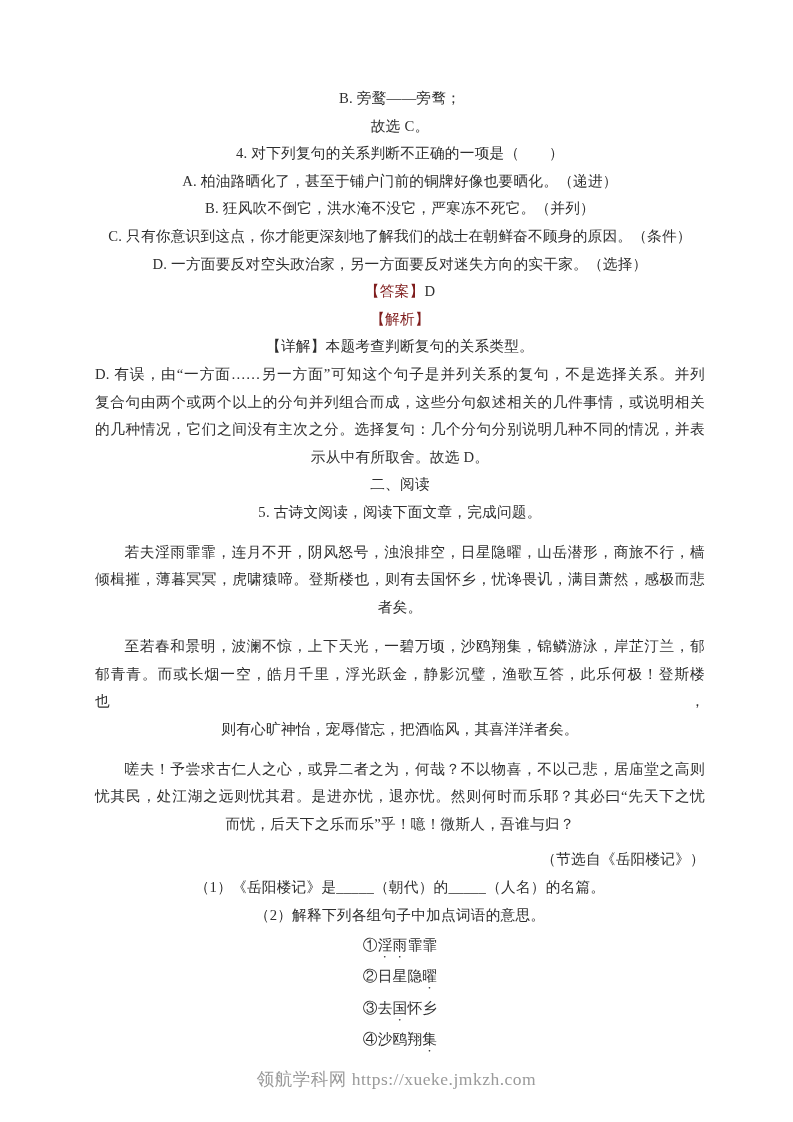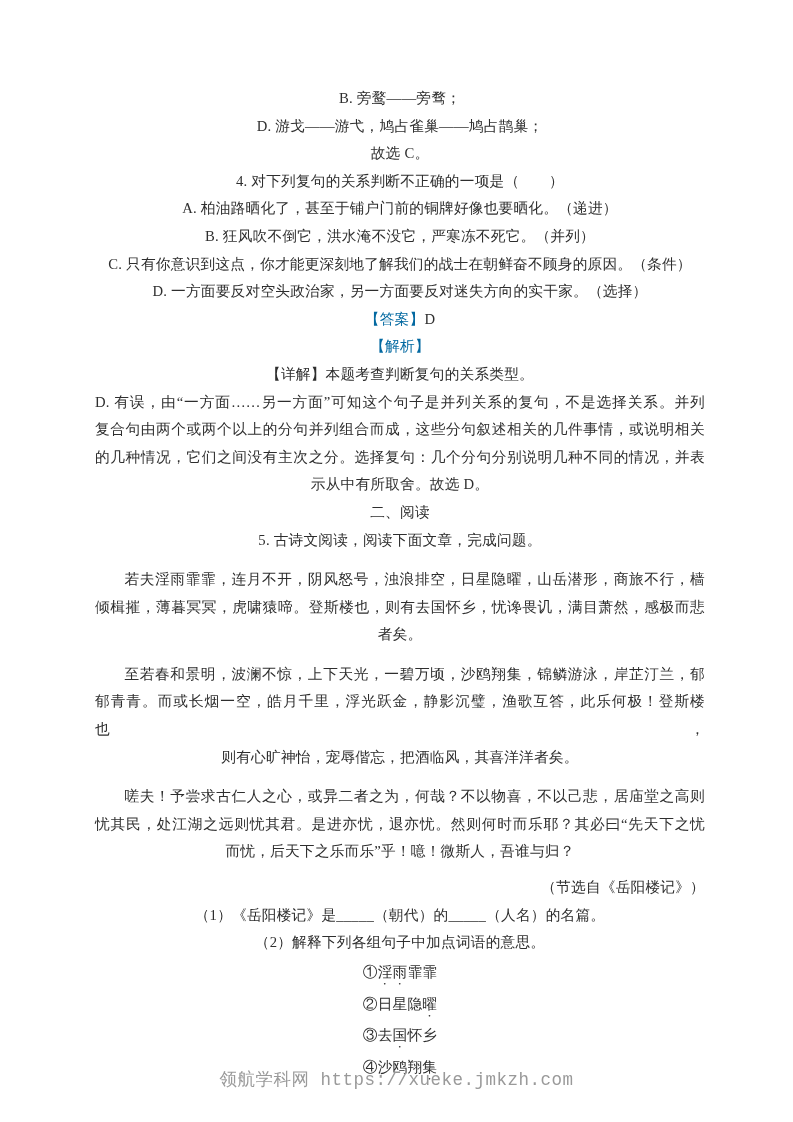--- a/index.html
+++ b/index.html
@@ -33,45 +33,44 @@
     text-align: justify;
     text-align-last: justify;
   }
   .ind { text-indent: 2em; margin-top: 12px; }
   .right {
     text-align: right;
     text-align-last: right;
     margin-top: 8px;
   }
   .sp { margin-top: 2.5px; }
-  .blue { color: #0369a1; }
+  .blue { color: #7f1d1d; }
   .dot {
     -webkit-text-emphasis: filled dot #2e2e2e;
     -webkit-text-emphasis-position: under right;
     text-emphasis: filled dot #2e2e2e;
     text-emphasis-position: under right;
   }
   .watermark {
     position: absolute;
     left: 0;
     right: 0;
     top: 1067px;
     text-align: center;
     color: #9a9a9a;
     font-size: 17.5px;
     letter-spacing: 0.5px;
-    font-family: Liberation Mono, monospace;
+    font-family: Liberation Serif, serif;
   }
 </style>
 </head>
 <body>
 
 <div class="content">
     <div class="line plain">B. 旁鹜——旁骛；</div>
-    <div class="line plain">D. 游戈——游弋，鸠占雀巢——鸠占鹊巢；</div>
     <div class="line plain">故选 C。</div>
     <div class="line plain">4. 对下列复句的关系判断不正确的一项是（　　）</div>
     <div class="line plain">A. 柏油路晒化了，甚至于铺户门前的铜牌好像也要晒化。（递进）</div>
     <div class="line plain">B. 狂风吹不倒它，洪水淹不没它，严寒冻不死它。（并列）</div>
     <div class="line plain">C. 只有你意识到这点，你才能更深刻地了解我们的战士在朝鲜奋不顾身的原因。（条件）</div>
     <div class="line plain">D. 一方面要反对空头政治家，另一方面要反对迷失方向的实干家。（选择）</div>
     <div class="line plain"><span class="blue">【答案】</span><span>D</span></div>
     <div class="line plain"><span class="blue">【解析】</span></div>
     <div class="line plain">【详解】本题考查判断复句的关系类型。</div>
     <div class="line fill">D. 有误，由“一方面……另一方面”可知这个句子是并列关系的复句，不是选择关系。并列</div>

